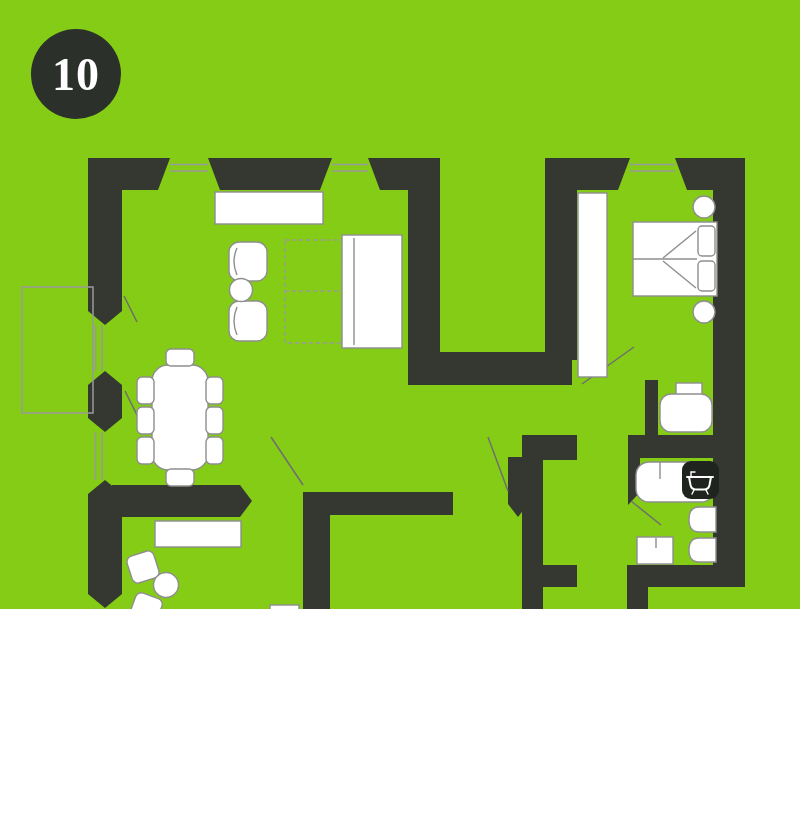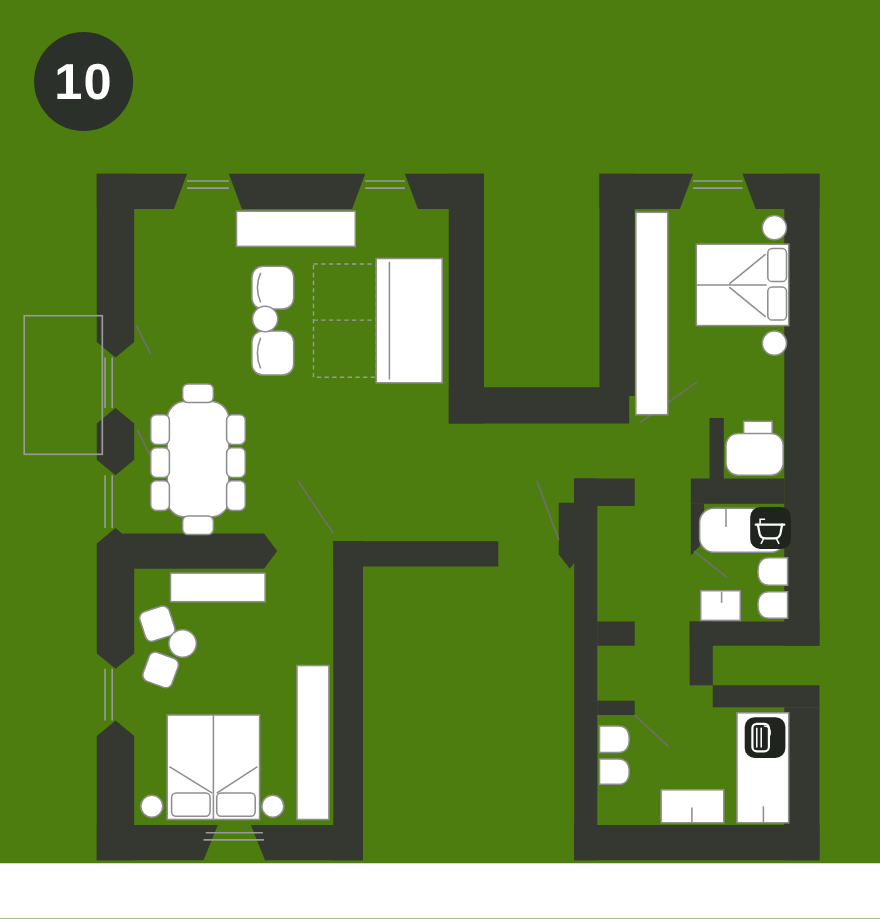--- a/index.html
+++ b/index.html
@@ -1,17 +1,17 @@
 <!DOCTYPE html>
 <html><head>
 <meta charset="utf-8">
 <style>
   html,body{margin:0;padding:0;background:#ffffff;}
-  .stage{position:relative;width:800px;height:785px;background:#4d7c0f;overflow:hidden;
-         font-family:Liberation Sans, sans-serif;}
+  .stage{position:relative;width:800px;height:609px;background:#84cc16;overflow:hidden;
+         font-family:Liberation Serif, serif;}
   .unit-badge{position:absolute;left:31px;top:29px;width:90px;height:90px;border-radius:50%;
               display:flex;align-items:center;justify-content:center;
               font-weight:bold;font-size:46px;letter-spacing:1px;}
   svg{position:absolute;left:0;top:0;}
   .wall{fill:#343830;stroke:none;}
   .furn{fill:#ffffff;stroke:#8e8e8e;stroke-width:1.4;}
   .thin{fill:none;stroke:#8e8e8e;stroke-width:1.4;}
   .dash{fill:none;stroke:#9a9a9a;stroke-width:1.3;stroke-dasharray:4 3;}
   .win{stroke:#9a9a9a;stroke-width:1.5;fill:none;}
   .door{stroke:#6f6f6f;stroke-width:1.5;fill:none;}

